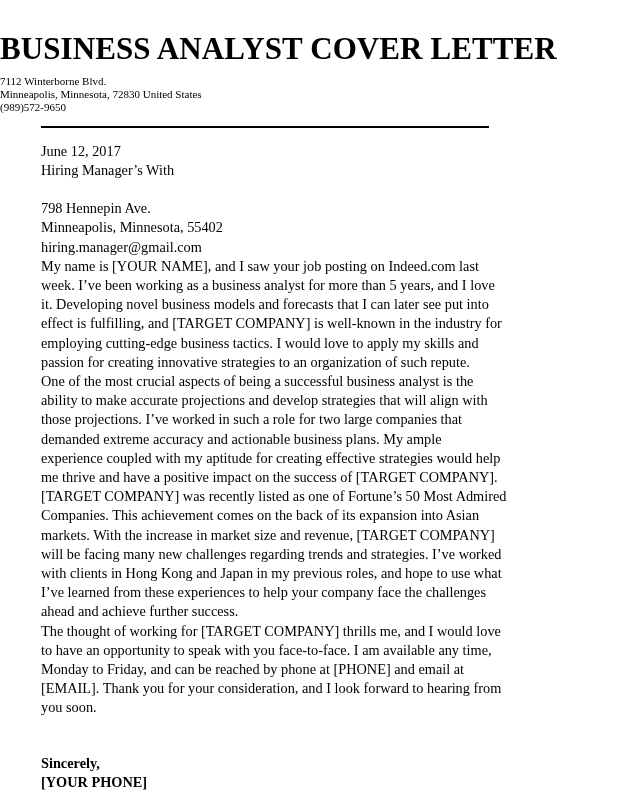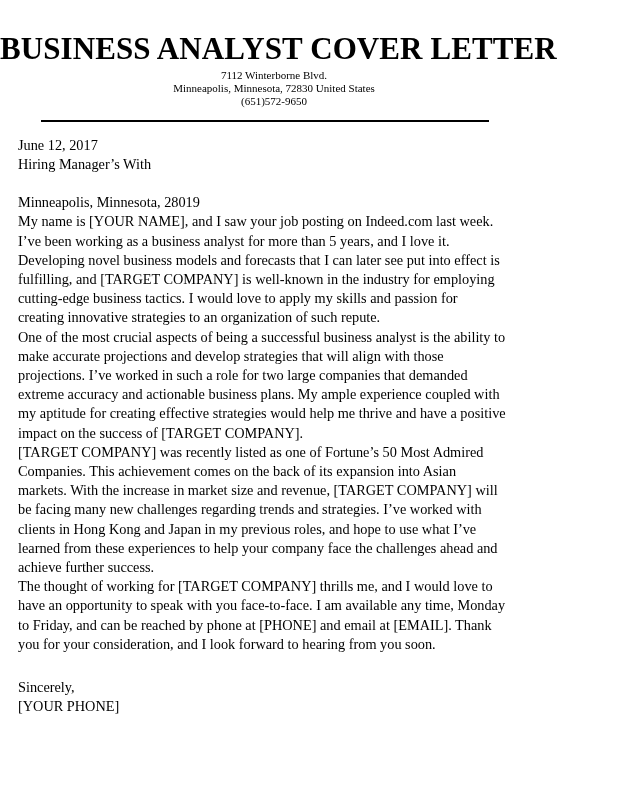--- a/index.html
+++ b/index.html
@@ -27,38 +27,37 @@
     text-align: center;
     font-size: 31px;
     font-weight: bold;
     letter-spacing: 0.1px;
     line-height: 1.05;
     margin: 0;
     padding-top: 33px;
     white-space: nowrap;
   }
   .sender-block {
-    text-align: center;
     font-size: 11px;
     line-height: 13.4px;
-    margin-top: 3px;
+    margin-top: 9px;
   }
   .sender-block div {
     white-space: nowrap;
   }
   .header-rule {
     height: 0;
     border: 0;
     border-top: 2px solid #000000;
     margin: 11px 59px 0 41px;
   }
 
   
   .body-area {
-    padding: 0 41px 0 18px;
+    padding: 0 41px 0 41px;
     margin-top: 14px;
   }
   .body-area .line,
   .body-area p {
     font-size: 14.3px;
     line-height: 19.2px;
     margin: 0;
     text-align: left;
   }
   .date-line { margin-bottom: 4px; }
@@ -66,46 +65,48 @@
   .recipient-block { margin-top: 19px; }
   .recipient-block .line { white-space: nowrap; }
 
   .salutation { margin-top: 23px; }
 
   .letter-paragraph {
     margin-top: 17px;
     max-width: 546px;
   }
 
-  .closing-block { margin-top: 24px; }
+  .closing-block { margin-top: 36px; font-weight: bold; }
   .closing-name { margin-top: 13px; }
 </style>
 </head>
 <body>
 
 <div class="page">
 
   <h1 class="letter-title">BUSINESS ANALYST COVER LETTER</h1>
 
   <div class="sender-block">
     <div>7112 Winterborne Blvd.</div>
     <div>Minneapolis, Minnesota, 72830 United States</div>
-    <div>(651)572-9650</div>
+    <div>(989)572-9650</div>
   </div>
 
   <hr class="header-rule">
 
   <div class="body-area">
 
     <div class="line date-line">June 12, 2017</div>
 
     <div class="line recipient-name">Hiring Manager’s With</div>
 
     <div class="recipient-block">
-      <div class="line">Minneapolis, Minnesota, 28019</div>
+      <div class="line">798 Hennepin Ave.</div>
+      <div class="line">Minneapolis, Minnesota, 55402</div>
+      <div class="line">hiring.manager@gmail.com</div>
     </div>
 
 
     <p class="letter-paragraph">My name is [YOUR NAME], and I saw your job posting on Indeed.com last week. I’ve been working as a business analyst for more than 5 years, and I love it. Developing novel business models and forecasts that I can later see put into effect is fulfilling, and [TARGET COMPANY] is well-known in the industry for employing cutting-edge business tactics. I would love to apply my skills and passion for creating innovative strategies to an organization of such repute.</p>
 
     <p class="letter-paragraph">One of the most crucial aspects of being a successful business analyst is the ability to make accurate projections and develop strategies that will align with those projections. I’ve worked in such a role for two large companies that demanded extreme accuracy and actionable business plans. My ample experience coupled with my aptitude for creating effective strategies would help me thrive and have a positive impact on the success of [TARGET COMPANY].</p>
 
     <p class="letter-paragraph">[TARGET COMPANY] was recently listed as one of Fortune’s 50 Most Admired Companies. This achievement comes on the back of its expansion into Asian markets. With the increase in market size and revenue, [TARGET COMPANY] will be facing many new challenges regarding trends and strategies. I’ve worked with clients in Hong Kong and Japan in my previous roles, and hope to use what I’ve learned from these experiences to help your company face the challenges ahead and achieve further success.</p>
 
     <p class="letter-paragraph">The thought of working for [TARGET COMPANY] thrills me, and I would love to have an opportunity to speak with you face-to-face. I am available any time, Monday to Friday, and can be reached by phone at [PHONE] and email at [EMAIL]. Thank you for your consideration, and I look forward to hearing from you soon.</p>

